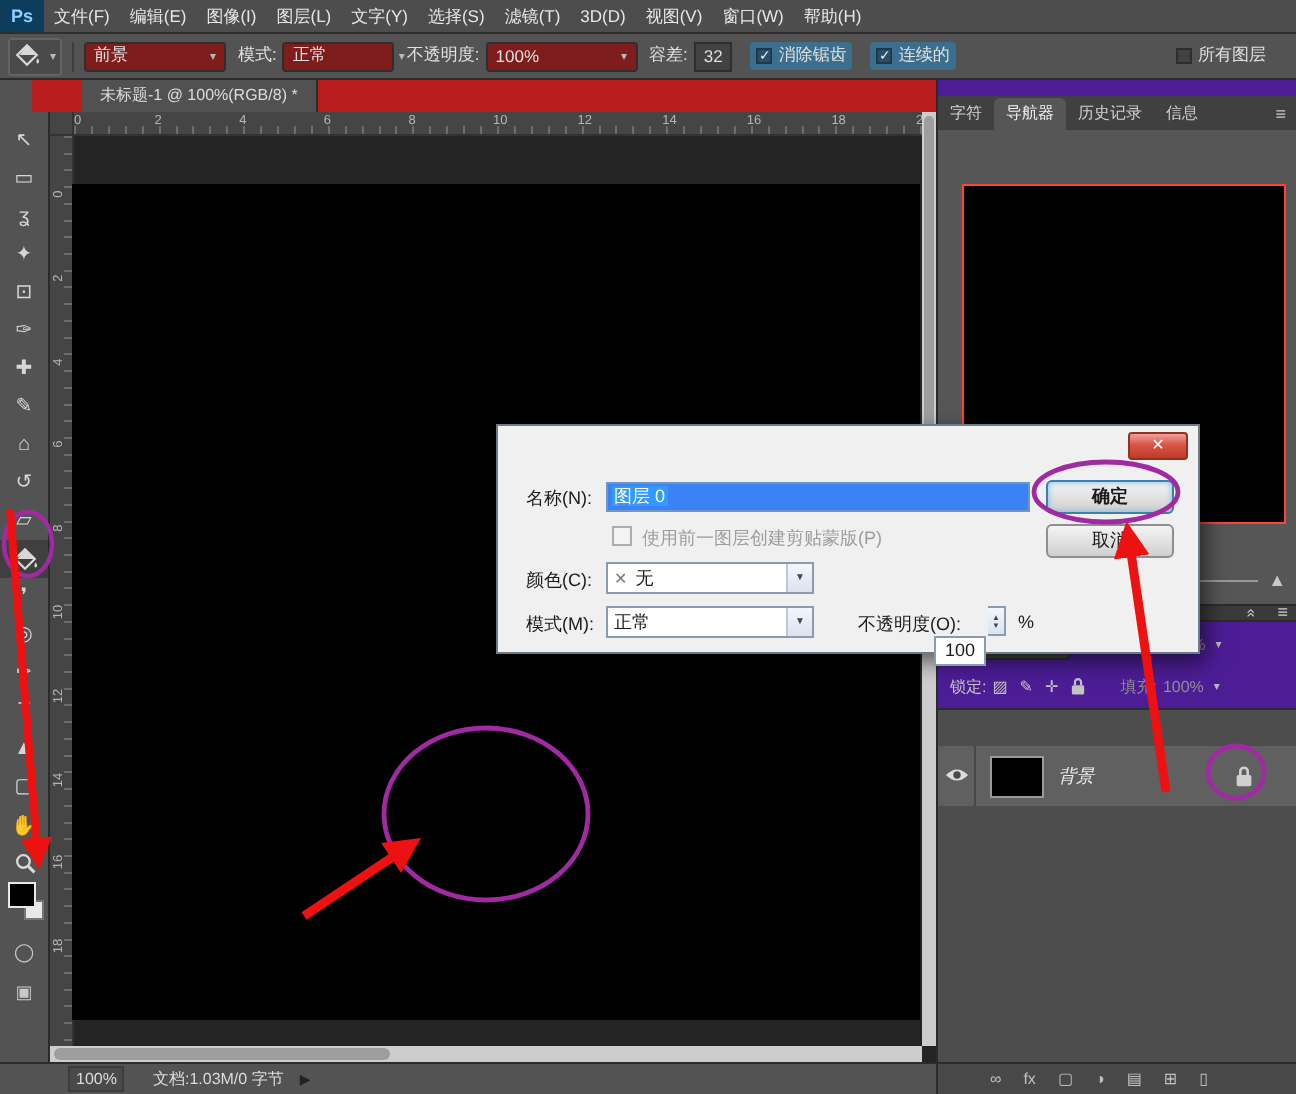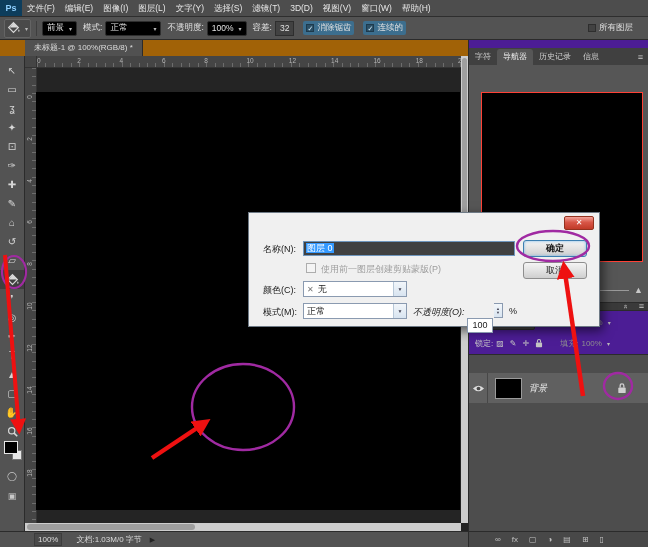--- a/index.html
+++ b/index.html
@@ -10,30 +10,30 @@
   
   .menubar{position:absolute;left:0;top:0;width:648px;height:17px;background:#4d4d4d;border-bottom:1px solid #2e2e2e;display:flex;align-items:center;z-index:5;}
   .ps-logo{width:22px;height:16px;background:#0d3d5c;color:#8fd0ff;font-size:9px;font-weight:bold;display:flex;align-items:center;justify-content:center;flex:none;}
   .menu-item{color:#e6e6e6;font-size:8.5px;padding:0 5px;line-height:16px;white-space:nowrap;}
 
   
   .optionsbar{position:absolute;left:0;top:17px;width:648px;height:23px;background:#535353;border-bottom:1px solid #2b2b2b;display:flex;align-items:center;font-size:8.5px;color:#e0e0e0;z-index:5;}
   .tool-preset{display:flex;align-items:center;margin-left:4px;padding:1px 2px;border:1px solid #646464;background:#4a4a4a;border-radius:2px;}
   .osep{width:1px;height:15px;background:#3e3e3e;margin:0 5px;flex:none;}
   .olabel{margin:0 3px 0 6px;white-space:nowrap;}
-  .dropdown{display:flex;align-items:center;background:#000000;border:1px solid #2e2e2e;border-radius:2px;height:15px;padding:0 4px;white-space:nowrap;}
+  .dropdown{display:flex;align-items:center;background:#7f1d1d;border:1px solid #2e2e2e;border-radius:2px;height:15px;padding:0 4px;white-space:nowrap;gap:36px;}
   .dd-arrow{font-size:6px;color:#b8b8b8;margin-left:5px;}
   .numfield{background:#424242;border:1px solid #2e2e2e;height:15px;padding:0 4px;display:flex;align-items:center;}
   .opt-check{display:flex;align-items:center;background:#3c6e8e;padding:1px 3px;border-radius:2px;margin-left:9px;white-space:nowrap;}
   .opt-check.plain{background:none;margin-left:auto;margin-right:12px;}
   .chkbox{width:8px;height:8px;background:#2a4f66;border:1px solid #1e3a4c;color:#d8f0ff;font-size:7px;line-height:7px;text-align:center;margin-right:3px;flex:none;}
   .chkbox.off{background:#424242;border-color:#2e2e2e;}
 
   
-  .tabstrip{position:absolute;left:0;top:40px;width:468px;height:16px;background:#a16207;z-index:4;}
+  .tabstrip{position:absolute;left:16px;top:40px;width:468px;height:16px;background:#b91c1c;z-index:4;}
   .doctab{position:absolute;left:25px;top:0;height:16px;background:#515151;border-right:1px solid #2b2b2b;color:#dcdcdc;font-size:8px;line-height:16px;padding:0 9px;white-space:nowrap;}
 
   
   .toolbar{position:absolute;left:0;top:56px;width:25px;height:475px;background:#535353;border-right:1px solid #2b2b2b;z-index:4;}
   #toolbar-tools{position:absolute;left:0;top:5px;width:24px;}
   .tool{width:24px;height:19px;display:flex;align-items:center;justify-content:center;color:#d6d6d6;font-size:10px;}
   .tool.selected{background:#3f3f3f;}
   .fg-swatch{position:absolute;left:4px;top:385px;width:14px;height:13px;background:#000;border:1px solid #e8e8e8;z-index:2;}
   .bg-swatch{position:absolute;left:12px;top:394px;width:10px;height:10px;background:#e8e8e8;border:1px solid #777;}
   .mini-tool{position:absolute;left:0;width:24px;height:16px;display:flex;align-items:center;justify-content:center;color:#c8c8c8;font-size:9px;}
@@ -87,21 +87,21 @@
   .layer-thumb{width:27px;height:21px;background:#000;border:1px solid #9a9a9a;margin:0 7px;flex:none;}
   .layer-name{font-size:9px;font-style:italic;color:#ebebeb;flex:1;}
   .layer-lock{margin-right:22px;display:flex;align-items:center;}
   .layers-bottom{position:absolute;left:0;top:491px;width:180px;height:16px;background:#484848;border-top:1px solid #2b2b2b;display:flex;align-items:center;gap:11px;padding-left:26px;color:#c0c0c0;font-size:8px;}
 
   
   .dialog{position:absolute;left:248px;top:212px;width:352px;height:115px;background:#f0f0f0;border:1px solid #6e7a86;box-shadow:3px 4px 10px rgba(0,0,0,.55);font-size:9px;color:#1a1a1a;z-index:50;}
   .dialog-title{height:19px;background:linear-gradient(#fbfcfe,#e3ecf5 45%,#cfdded);border-bottom:1px solid #b8c4d2;display:flex;align-items:center;padding-left:8px;font-size:9px;color:#222;}
   .dlg-close{position:absolute;right:5px;top:3px;width:30px;height:14px;background:linear-gradient(#f0a198,#d85647 45%,#c13a28);border:1px solid #93321f;border-radius:2px;color:#fff;font-size:8px;line-height:12px;text-align:center;}
   .dlg-label{position:absolute;white-space:nowrap;text-align:center;}
-  .dlg-input{position:absolute;left:54px;top:28px;width:212px;height:15px;background:#404040;border:1px solid #6f96bd;line-height:13px;padding-left:2px;white-space:nowrap;}
+  .dlg-input{position:absolute;left:54px;top:28px;width:212px;height:15px;background:#3b82f6;border:1px solid #6f96bd;line-height:13px;padding-left:2px;white-space:nowrap;}
   .sel{background:#3399ff;color:#fff;padding:0 1px;}
   .dlg-btn{position:absolute;left:274px;width:64px;height:17px;background:linear-gradient(#f4f4f4,#e4e4e4 45%,#cfcfcf);border:1px solid #8e8e8e;border-radius:3px;text-align:center;line-height:15px;}
   .dlg-btn.ok{top:27px;border-color:#3c7fb1;box-shadow:inset 0 0 3px #7ab8e8;font-weight:bold;}
   .dlg-btn.cancel{top:49px;}
   .dlg-checkbox{position:absolute;left:57px;top:50px;width:10px;height:10px;background:#f4f4f4;border:1px solid #adadad;}
   .dlg-check-label{position:absolute;left:72px;top:50px;color:#9d9d9d;white-space:nowrap;}
   .dlg-combo{position:absolute;height:16px;background:#fff;border:1px solid #8a9ab0;display:flex;align-items:center;padding-left:3px;}
   .combo-arrow{margin-left:auto;width:13px;height:100%;background:linear-gradient(#f2f6fa,#d8e4f0);border-left:1px solid #b8c8d8;display:flex;align-items:center;justify-content:center;font-size:5px;color:#445;}
   .none-x{color:#777;font-size:8px;margin-right:4px;}
   .dlg-num{position:absolute;left:218px;top:90px;width:26px;height:15px;background:#fff;border:1px solid #8a9ab0;text-align:center;line-height:13px;margin-top:15px;}
@@ -357,21 +357,21 @@
       <span class="none-x">✕</span>
       <span>无</span>
       <span class="combo-arrow">▼</span>
     </div>
 
     <span class="dlg-label" style="left:14px;top:93px;">模式(M):</span>
     <div class="dlg-combo" style="left:54px;top:90px;width:104px;">
       <span>正常</span>
       <span class="combo-arrow">▼</span>
     </div>
-    <span class="dlg-label" style="left:164px;top:93px;font-style:italic;">不透明度(O):</span>
+    <span class="dlg-label" style="left:180px;top:93px;">不透明度(O):</span>
     <div class="dlg-num">100</div>
     <div class="dlg-spin">
         <span>▲</span>
         <span>▼</span>
       </div>
     <span class="dlg-label" style="left:260px;top:93px;">%</span>
   </div>
 
   <svg class="annotations" width="648" height="547" viewBox="0 0 648 547">
     <defs>

